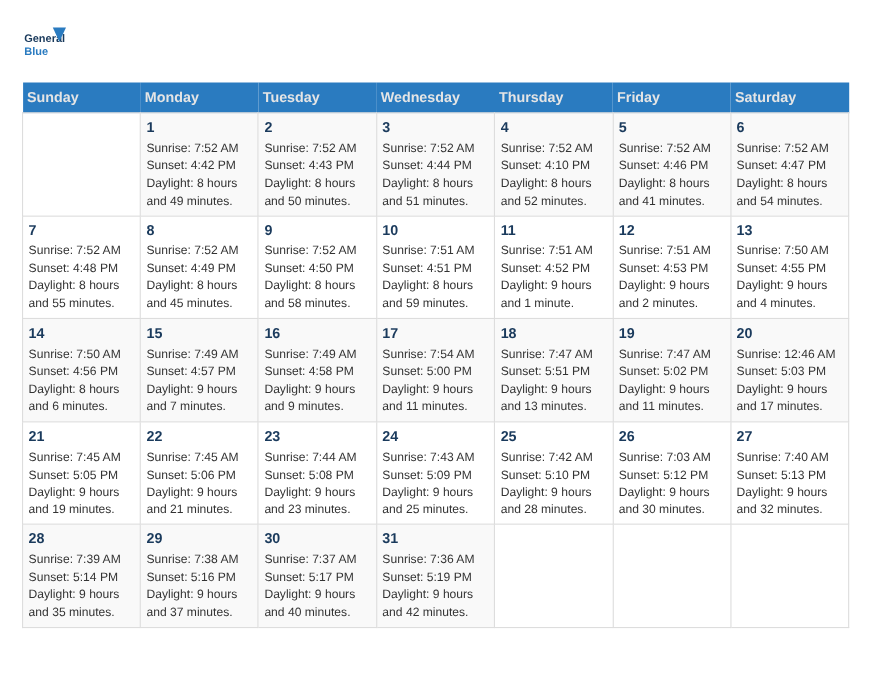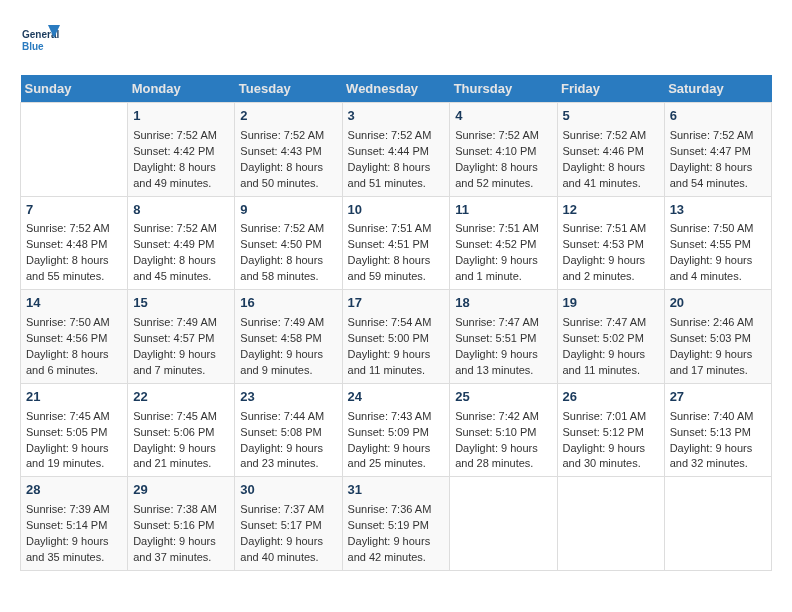--- a/index.html
+++ b/index.html
@@ -225,21 +225,21 @@
           <div>Daylight: 9 hours and 13 minutes.</div>
         </td>
         <td>
           <span class="day-num">19</span>
           <div>Sunrise: 7:47 AM</div>
           <div>Sunset: 5:02 PM</div>
           <div>Daylight: 9 hours and 11 minutes.</div>
         </td>
         <td>
           <span class="day-num">20</span>
-          <div>Sunrise: 2:46 AM</div>
+          <div>Sunrise: 12:46 AM</div>
           <div>Sunset: 5:03 PM</div>
           <div>Daylight: 9 hours and 17 minutes.</div>
         </td>
       </tr>
       <tr>
         <td>
           <span class="day-num">21</span>
           <div>Sunrise: 7:45 AM</div>
           <div>Sunset: 5:05 PM</div>
           <div>Daylight: 9 hours and 19 minutes.</div>
@@ -263,21 +263,21 @@
           <div>Daylight: 9 hours and 25 minutes.</div>
         </td>
         <td>
           <span class="day-num">25</span>
           <div>Sunrise: 7:42 AM</div>
           <div>Sunset: 5:10 PM</div>
           <div>Daylight: 9 hours and 28 minutes.</div>
         </td>
         <td>
           <span class="day-num">26</span>
-          <div>Sunrise: 7:01 AM</div>
+          <div>Sunrise: 7:03 AM</div>
           <div>Sunset: 5:12 PM</div>
           <div>Daylight: 9 hours and 30 minutes.</div>
         </td>
         <td>
           <span class="day-num">27</span>
           <div>Sunrise: 7:40 AM</div>
           <div>Sunset: 5:13 PM</div>
           <div>Daylight: 9 hours and 32 minutes.</div>
         </td>
       </tr>

